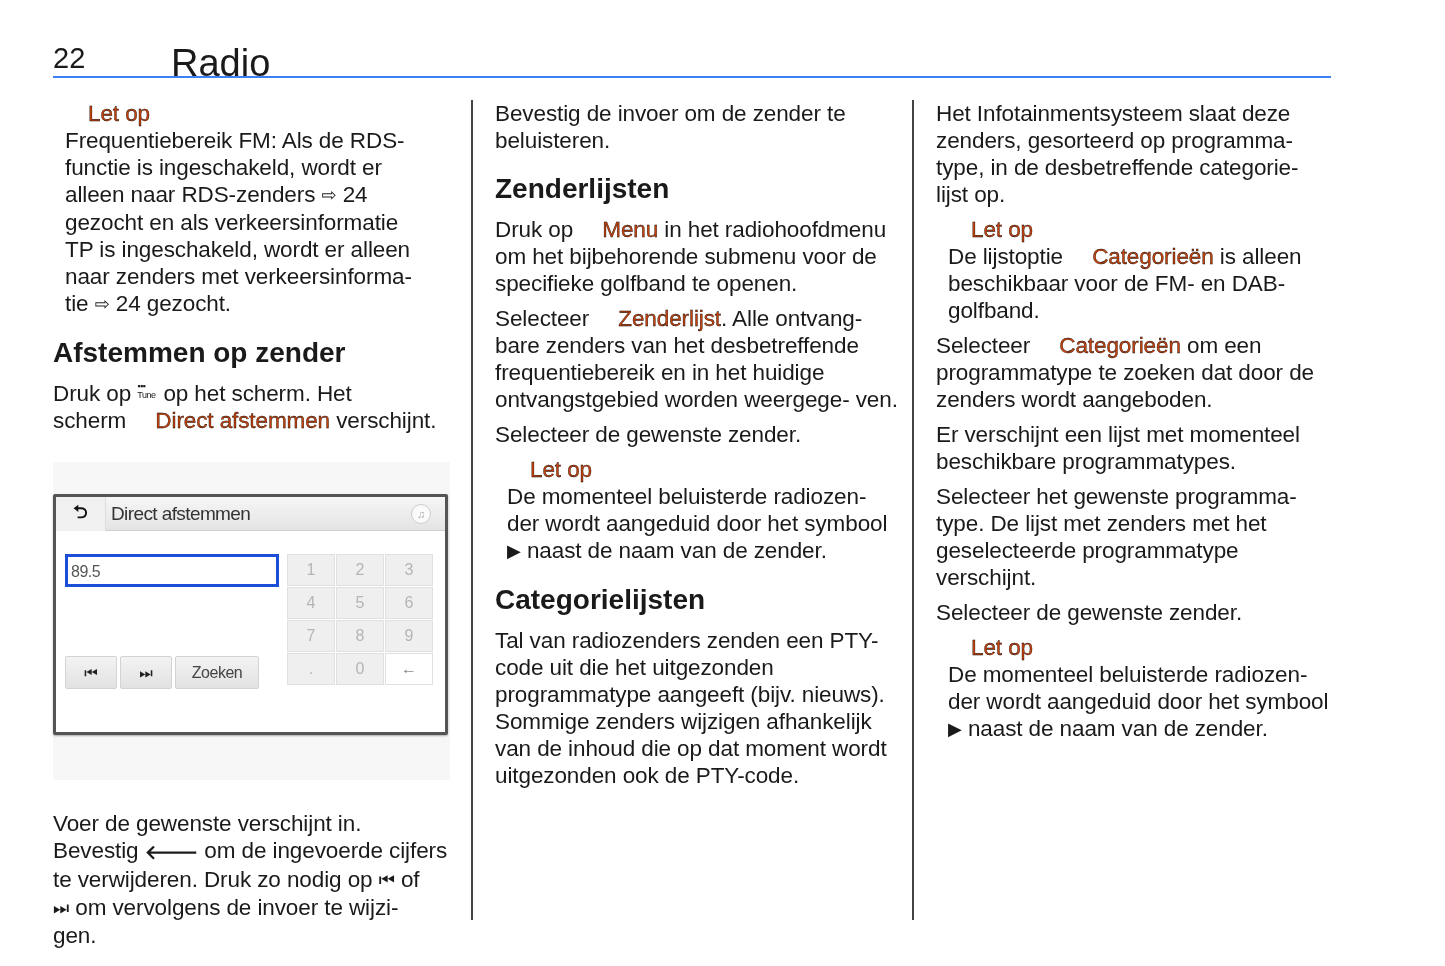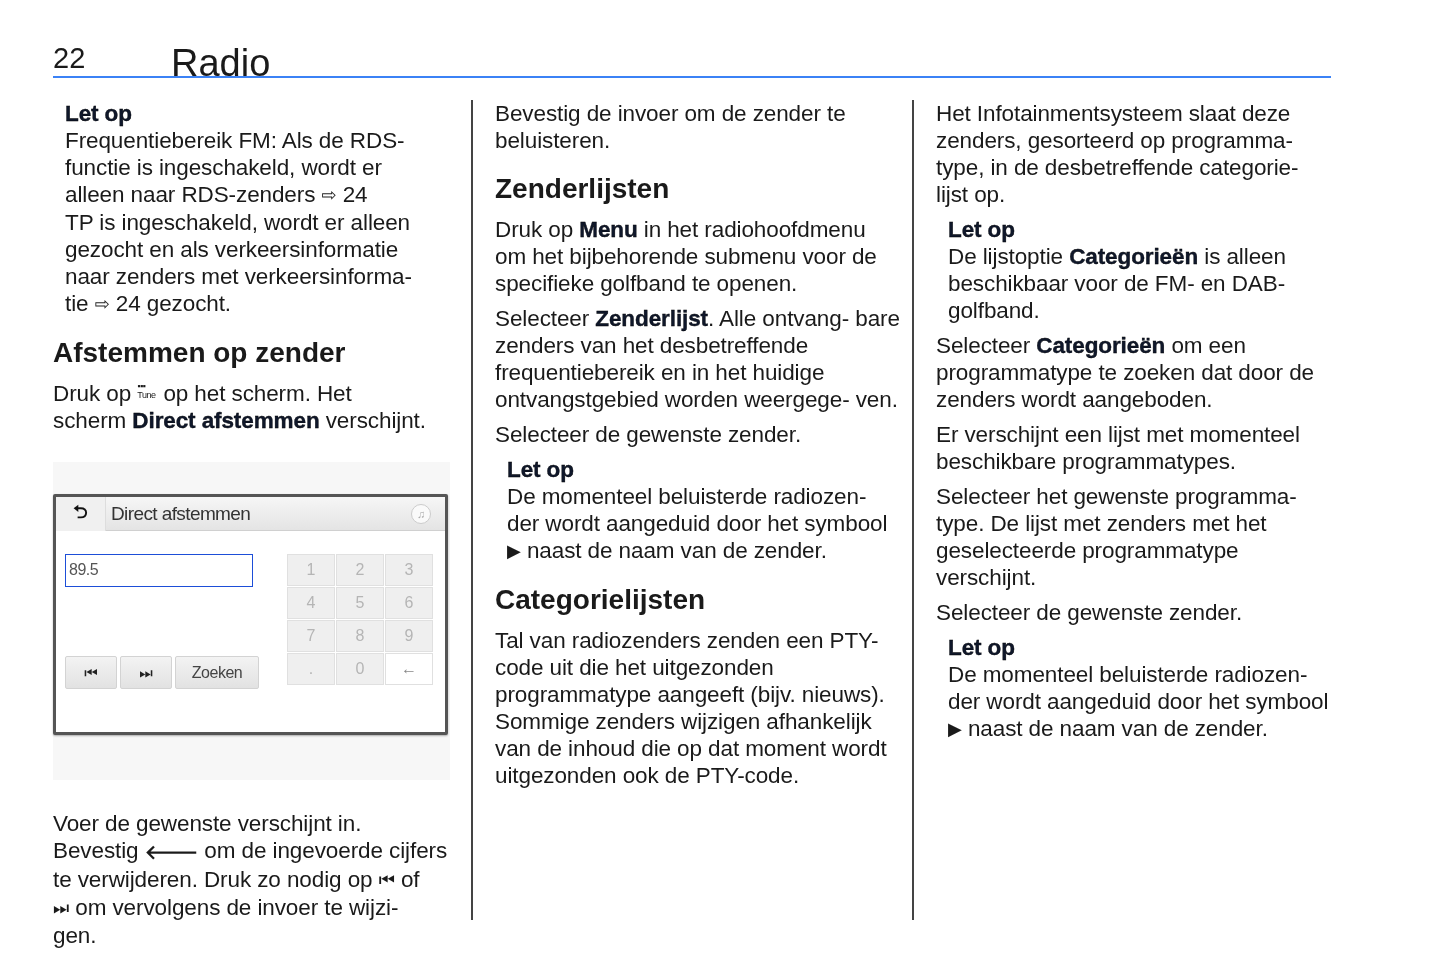--- a/index.html
+++ b/index.html
@@ -18,35 +18,35 @@
   .divider { position: absolute; width: 2px; background: #444; }
   .divider-1 { left: 471px; top: 100px; height: 820px; }
   .divider-2 { left: 912px; top: 100px; height: 820px; }
 
   p, .note-title, .note-body { font-size: 22.5px; line-height: 27px; letter-spacing: -0.1px; }
   p { margin-bottom: 8px; }
   h2 { font-size: 28px; font-weight: bold; line-height: 30px; margin: 20px 0 12px 0; }
 
   .note { padding-left: 12px; margin-bottom: 8px; }
   .note-title { display: block; }
-  .b { color: #0f172a; font-weight: bold; -webkit-text-stroke: 0.35px #000; }
+  .b { color: #c2410c; font-weight: normal; margin-left: 23px; -webkit-text-stroke: 0.35px #000; }
 
   .xref-icon { display: inline-block; font-size: 18px; vertical-align: 1px; }
   .inline-glyph { display: inline-block; font-size: 18px; vertical-align: 1px; }
   .tune-icon { display: inline-block; font-size: 9px; line-height: 9px; vertical-align: 3px; width: 20px; text-align: left; letter-spacing: -0.5px; }
 
   
   .screen-wrap { position: relative; width: 397px; height: 318px; background: #f7f7f7; margin: 28px 0 30px 0; }
   .screen { position: absolute; left: 0; top: 32px; width: 395px; height: 241px; border: 3px solid #555; border-radius: 2px; background: #fff; box-shadow: 0 1px 2px rgba(0,0,0,0.3); }
   .screen-header { position: absolute; left: 0; top: 0; width: 389px; height: 34px; background: linear-gradient(#f6f6f6, #e4e4e4); border-bottom: 1px solid #d0d0d0; }
   .back-btn { position: absolute; left: 0; top: 0; width: 50px; height: 34px; background: #f0f0f0; border-right: 1px solid #ddd; display: flex; align-items: center; justify-content: center; font-size: 18px; color: #111; font-weight: bold; }
   .screen-title { position: absolute; left: 55px; top: 6px; font-size: 19px; color: #333; letter-spacing: -0.6px; }
   .music-icon { position: absolute; right: 14px; top: 7px; width: 20px; height: 20px; border-radius: 50%; border: 1px solid #ccc; background: #fafafa; font-size: 11px; color: #aaa; display: flex; align-items: center; justify-content: center; }
 
-  .freq-input { position: absolute; left: 9px; top: 57px; width: 188px; height: 33px; border: 1px solid #1d4ed8; background: #fff; font-size: 16px; color: #555; padding: 6px 3px; letter-spacing: -0.5px; }
+  .freq-input { position: absolute; left: 9px; top: 57px; width: 214px; height: 33px; border: 3px solid #1d4ed8; background: #fff; font-size: 16px; color: #555; padding: 6px 3px; letter-spacing: -0.5px; }
 
   .ctrl-btn { position: absolute; top: 159px; height: 33px; background: linear-gradient(#f3f3f3, #e2e2e2); border: 1px solid #d3d3d3; border-radius: 2px; display: flex; align-items: center; justify-content: center; font-size: 15px; color: #222; }
   .btn-prev { left: 9px; width: 52px; }
   .btn-next { left: 64px; width: 52px; }
   .btn-search { left: 119px; width: 84px; color: #444; letter-spacing: -0.5px; font-size: 16px; }
 
   .keypad { position: absolute; left: 231px; top: 57px; width: 149px; display: grid; grid-template-columns: repeat(3, 48px); grid-auto-rows: 32px; gap: 1px; }
   .key { background: #efefef; border: 1px solid #e0e0e0; display: flex; align-items: center; justify-content: center; font-size: 16px; color: #b5b5b5; }
   .key.active { background: #fff; color: #888; }
 
@@ -63,22 +63,22 @@
 <div class="divider divider-1"></div>
 <div class="divider divider-2"></div>
 
 <div class="col col1">
   <div class="note">
     <span class="note-title b">Let op</span>
     <div class="note-body">
       <div>Frequentiebereik FM: Als de RDS-</div>
       <div>functie is ingeschakeld, wordt er</div>
       <div><span>alleen naar RDS-zenders </span><span class="xref-icon">⇨</span> <span>24</span></div>
+      <div>gezocht en als verkeersinformatie</div>
       <div>TP is ingeschakeld, wordt er alleen</div>
-      <div>gezocht en als verkeersinformatie</div>
       <div>naar zenders met verkeersinforma-</div>
       <div><span>tie </span><span class="xref-icon">⇨</span> <span>24</span><span> gezocht.</span></div>
     </div>
   </div>
 
   <h2>Afstemmen op zender</h2>
 
   <p>
     <span>Druk op </span><span class="tune-icon">▪▪▪<br><span>Tune</span></span><span> op het scherm. Het</span><br>
     <span>scherm </span><span class="b">Direct afstemmen</span><span> verschijnt.</span>

